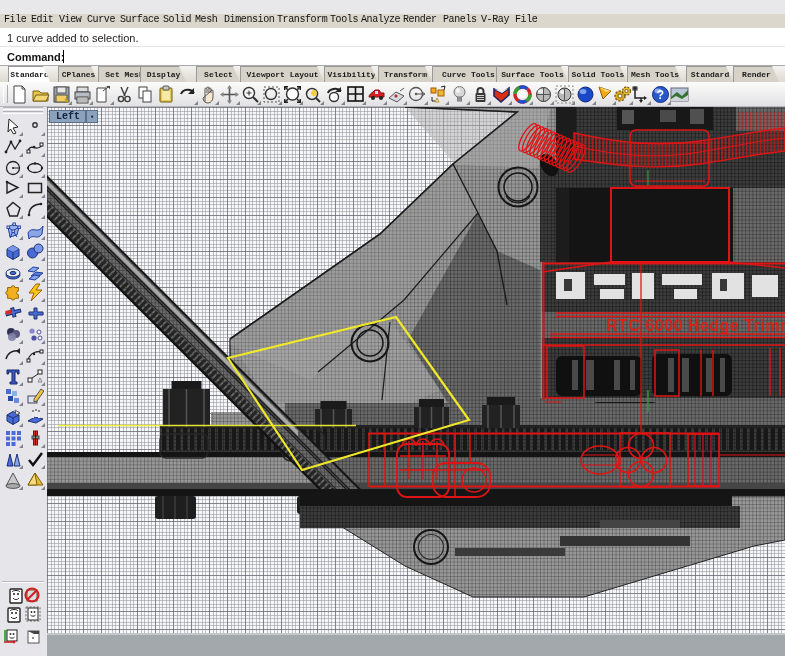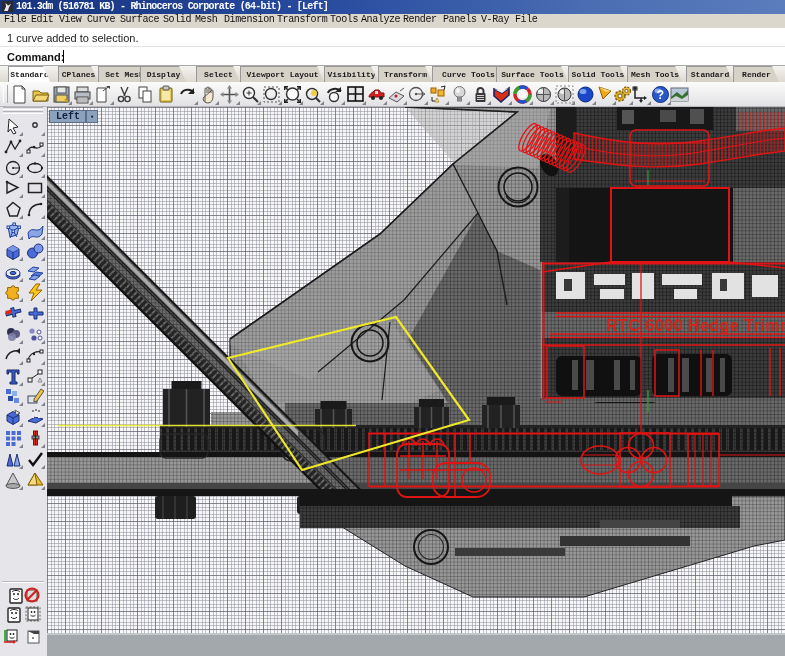--- a/index.html
+++ b/index.html
@@ -31,24 +31,20 @@
  repeating-linear-gradient(to bottom, rgba(90,90,102,0.58) 0 1px, transparent 1px 18px),
  repeating-linear-gradient(to right, rgba(138,138,150,0.50) 0 1px, transparent 1px 3.6px),
  repeating-linear-gradient(to bottom, rgba(138,138,150,0.50) 0 1px, transparent 1px 3.6px);
  overflow:hidden; }
 #vptab { position:absolute; left:2px; top:3px; width:37px; height:13px; background:#8ca2bc; border:1px solid #5a7088; font-family:"Liberation Mono",monospace; font-size:10px; font-weight:bold; color:#102040; text-align:left; padding:0 0 0 6px; z-index:5; }
 #vptab .dd { position:absolute; right:-13px; top:-1px; width:12px; height:13px; background:#8ca2bc; border:1px solid #5a7088; font-size:7px; color:#102040; text-align:center; line-height:12px; }
 #bottom { position:absolute; left:47px; top:633px; width:738px; height:23px; background:#a2a8ab; border-top:2px solid #c2c8ca; }
 </style></head>
 <body>
 <div id="app">
-<div id="title">
-      <div id="ticon"></div>
-      <div class="txt">101.3dm (516781 KB) - Rhinoceros Corporate (64-bit) - [Left]</div>
-    </div>
 <div id="menu">
       <span>File</span>
       <span>Edit</span>
       <span>View</span>
       <span>Curve</span>
       <span>Surface</span>
       <span>Solid</span>
       <span>Mesh</span>
       <span>Dimension</span>
       <span>Transform</span>

